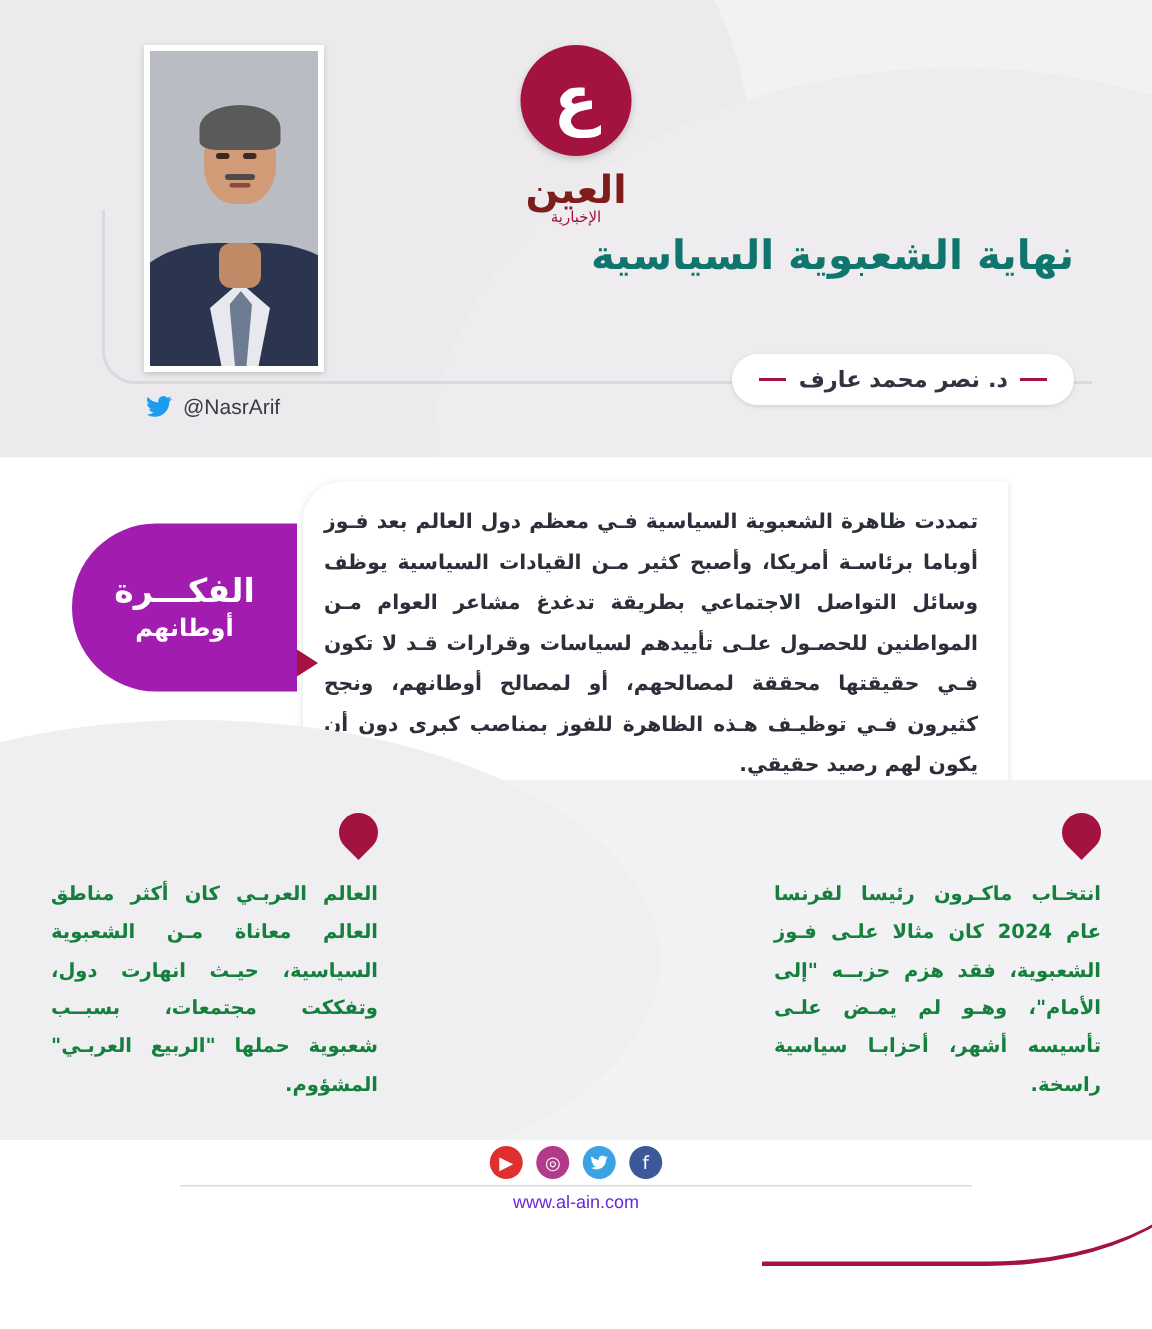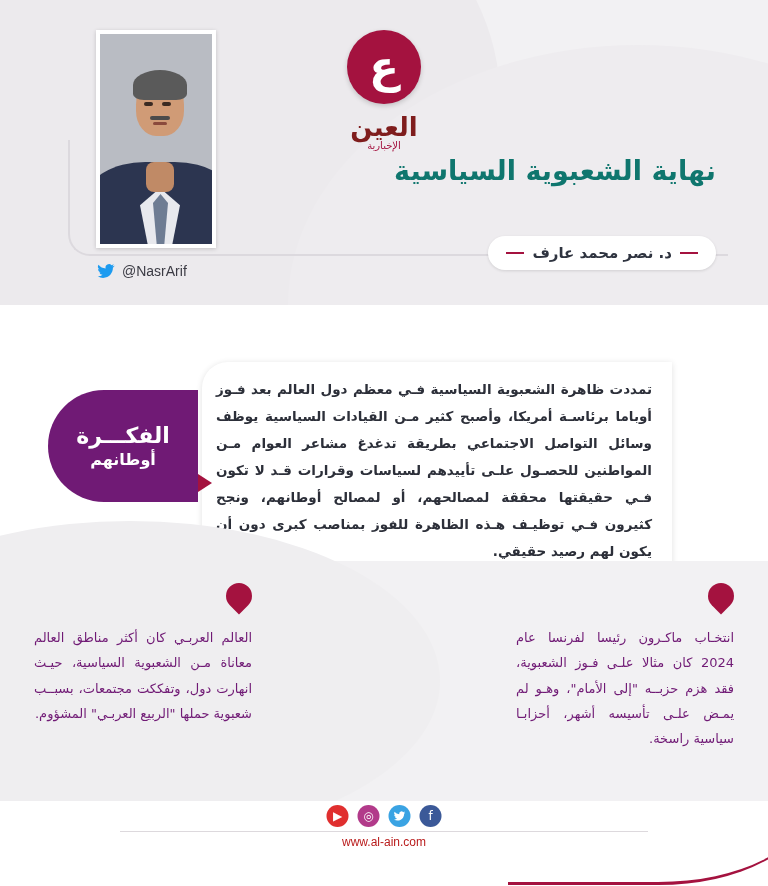--- a/index.html
+++ b/index.html
@@ -205,21 +205,20 @@
     border-bottom: 2px solid #dcd9de;
     border-bottom-left-radius: 22px;
     pointer-events:none;
   }
 
   
   .idea {
     position: relative;
     height: 215px;
     background: #ffffff;
-    margin-top: 41px;
   }
   .idea-card {
     position: absolute;
     right: 96px;
     top: 16px;
     width: 470px;
     background: #ffffff;
     border-radius: 26px 0 0 26px;
     padding: 14px 20px 16px 14px;
     box-shadow: 0 1px 6px rgba(0,0,0,.12);
@@ -230,21 +229,21 @@
     color: #2c2f39;
     text-align: justify;
     font-weight: bold;
   }
   .idea-badge {
     position: absolute;
     left: 48px;
     top: 44px;
     width: 150px;
     height: 112px;
-    background: #701a75;
+    background: #a21caf;
     border-radius: 70px 0 0 70px;
     display: flex;
     flex-direction: column;
     align-items: center;
     justify-content: center;
     color: #fff;
     gap: 2px;
   }
   .idea-badge .l1 { font-size: 22px; font-weight: bold; letter-spacing: 1px; }
   .idea-badge .l2 { font-size: 16px; font-weight: bold; }
@@ -298,23 +297,23 @@
     width: 26px; height: 26px;
     border-radius: 50% 50% 50% 0;
     transform: rotate(-45deg);
     background: #a4123f;
     margin: 0 0 16px auto;
   }
   .col:nth-child(2) .pin { margin: 0 0 16px auto; }
   .col-text {
     font-size: 13px;
     line-height: 1.95;
-    color: #701a75;
+    color: #15803d;
     text-align: justify;
-    font-weight: normal;
+    font-weight: bold;
   }
 
   
   .footer {
     position: relative;
     height: 66px;
     background: #ffffff;
   }
   .footer-swoosh {
     position:absolute; right:-40px; top:-36px; width:300px; height:120px;
@@ -329,21 +328,21 @@
     width: 22px; height: 22px; border-radius: 50%;
     display:flex; align-items:center; justify-content:center;
     color:#fff; font-size:12px;
   }
   .soc.yt { background:#e02f2f; }
   .soc.ig { background: #b23a8a; }
   .soc.tw { background:#3aa3e3; }
   .soc.fb { background:#3b5998; }
   .site {
     position:absolute; left:50%; transform:translateX(-50%); top:34px;
-    font-size: 12px; color:#b91c1c;
+    font-size: 12px; color:#6d28d9;
     font-family:"Liberation Sans", sans-serif;
     direction: ltr;
   }
   .footer-line {
     position:absolute; left:120px; right:120px; top:30px;
     height:1px; background:#ddd9dd;
   }
 </style>
 </head>
 <body>

